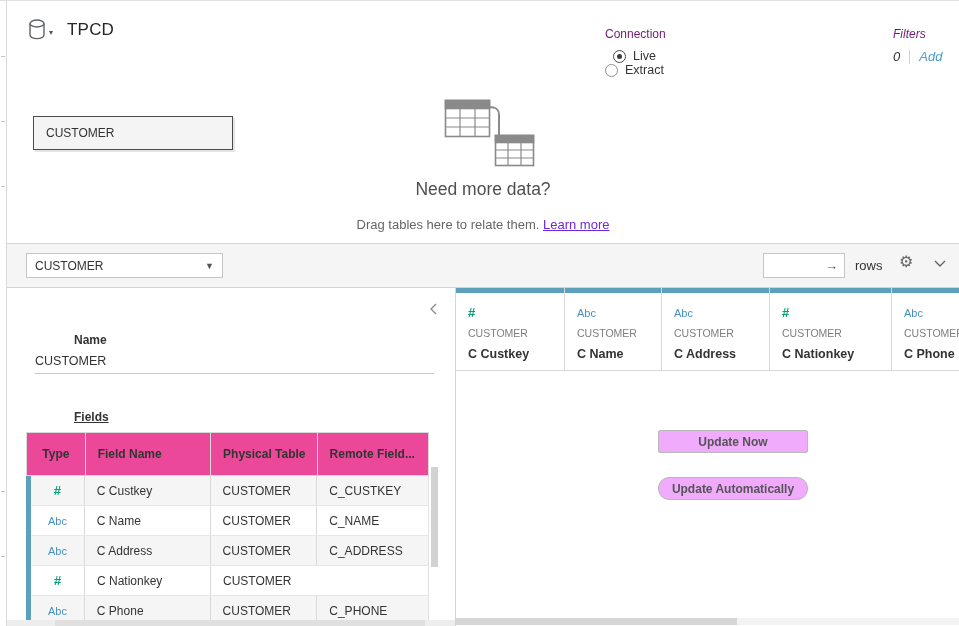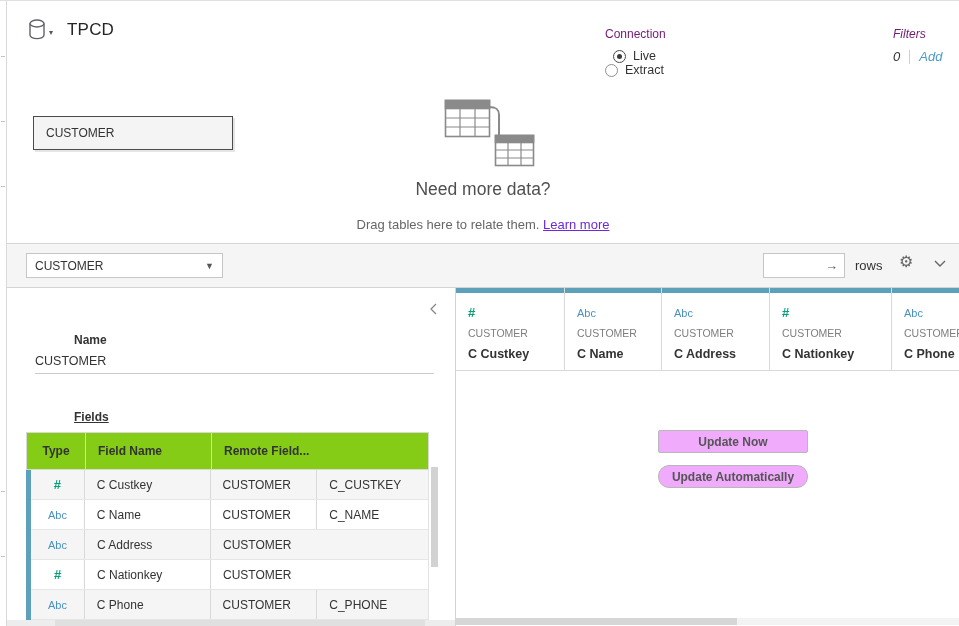--- a/index.html
+++ b/index.html
@@ -59,21 +59,21 @@
   .meta-panel { position:absolute; left:7px; top:287px; width:449px; height:339px; background:#fff; border-right:1px solid #d4d4d4; }
   .collapse-chev { position:absolute; left:423px; top:15px; cursor:pointer; }
   .meta-label { position:absolute; left:19px; font-weight:bold; font-size:12px; color:#333;padding-left:48px; }
   .name-label { top:45px; }
   .name-value { position:absolute; left:28px; top:66px; width:399px; height:20px; font-size:12.5px; color:#333; border-bottom:1px solid #c9c9c9; }
   .fields-label { top:122px;text-decoration:underline; }
   
   .ftable { position:absolute; left:19px; top:144px; width:403px; }
   .frow { display:flex; height:30px; align-items:stretch; background:#fff; }
   .frow.alt { background:#f5f5f5; }
-  .fhead { display:flex; height:38px; border:1px solid #d9d9d9; background:#84cc16; }
+  .fhead { display:flex; height:44px; border:1px solid #d9d9d9; background:#ec4899; }
   .fhead .fcell { font-weight:bold; }
   .fcell { display:flex; align-items:center; padding-left:12px; font-size:12px; color:#333; border-right:1px solid #d9d9d9; overflow:hidden; white-space:nowrap; }
   .fcell:last-child { border-right:none; }
   .c-type { width:59px; justify-content:center; padding-left:0; }
   .c-fname { width:126px; }
   .c-ptable { width:107px; }
   .c-remote { width:111px; }
   .fbody { border-left:5px solid #5ca0ba; border-right:1px solid #e2e2e2; }
   .fbody .frow { border-bottom:1px solid #e6e6e6; }
   .fbody .c-type { width:54px; }
@@ -90,21 +90,21 @@
   .gcol { border-right:1px solid #d9d9d9; display:flex; flex-direction:column; flex-shrink:0; }
   .gcol .topbar { height:5px; background:#5ca0ba; }
   .gcol .gbody { padding:10px 0 0 12px; }
   .gcol .gtable { font-size:10.5px; color:#7d7d7d; margin-top:6px; }
   .gcol .gfield { font-size:12.5px; font-weight:bold; color:#333; margin-top:8px; }
   .update-btn {
     position:absolute; left:202px; width:150px; height:23px; background:#f0abfc; border:1px solid #b8b8b8; border-radius:2px;
     font-family:"Liberation Sans", sans-serif; font-size:12px; font-weight:bold; color:#555; cursor:pointer;
   }
   .btn-now { top:142px; }
-  .btn-auto { top:177px;border-radius:11px; }
+  .btn-auto { top:189px;border-radius:11px; }
   .hscroll-right { position:absolute; left:0; top:330px; width:503px; height:7px; background:#f3f3f3; }
   .hscroll-right .thumb { position:absolute; left:0; top:0; width:281px; height:7px; background:#d6d6d6; }
   svg { display:block; }
 </style>
 </head>
 <body>
 
 <div class="left-rail">
   <div class="rail-tick" style="top:55px"></div>
   <div class="rail-tick" style="top:120px"></div>
@@ -198,20 +198,21 @@
       </svg>
   </span>
   <div class="meta-label name-label">Name</div>
   <div class="name-value">CUSTOMER</div>
   <div class="meta-label fields-label">Fields</div>
 
   <div class="ftable">
     <div class="fhead">
       <div class="fcell c-type">Type</div>
       <div class="fcell c-fname">Field Name</div>
+      <div class="fcell c-ptable">Physical Table</div>
       <div class="fcell c-remote">Remote Field...</div>
     </div>
     <div class="fbody">
       <div class="frow alt">
         <div class="fcell c-type">
             <span class="t-num">#</span>
           </div>
         <div class="fcell c-fname">C Custkey</div>
         <div class="fcell c-ptable">CUSTOMER</div>
         <div class="fcell c-remote">C_CUSTKEY</div>
@@ -223,20 +224,21 @@
         <div class="fcell c-fname">C Name</div>
         <div class="fcell c-ptable">CUSTOMER</div>
         <div class="fcell c-remote">C_NAME</div>
       </div>
       <div class="frow alt">
         <div class="fcell c-type">
             <span class="t-str">Abc</span>
           </div>
         <div class="fcell c-fname">C Address</div>
         <div class="fcell c-ptable">CUSTOMER</div>
+        <div class="fcell c-remote">C_ADDRESS</div>
       </div>
       <div class="frow">
         <div class="fcell c-type">
             <span class="t-num">#</span>
           </div>
         <div class="fcell c-fname">C Nationkey</div>
         <div class="fcell c-ptable">CUSTOMER</div>
       </div>
       <div class="frow alt">
         <div class="fcell c-type">

